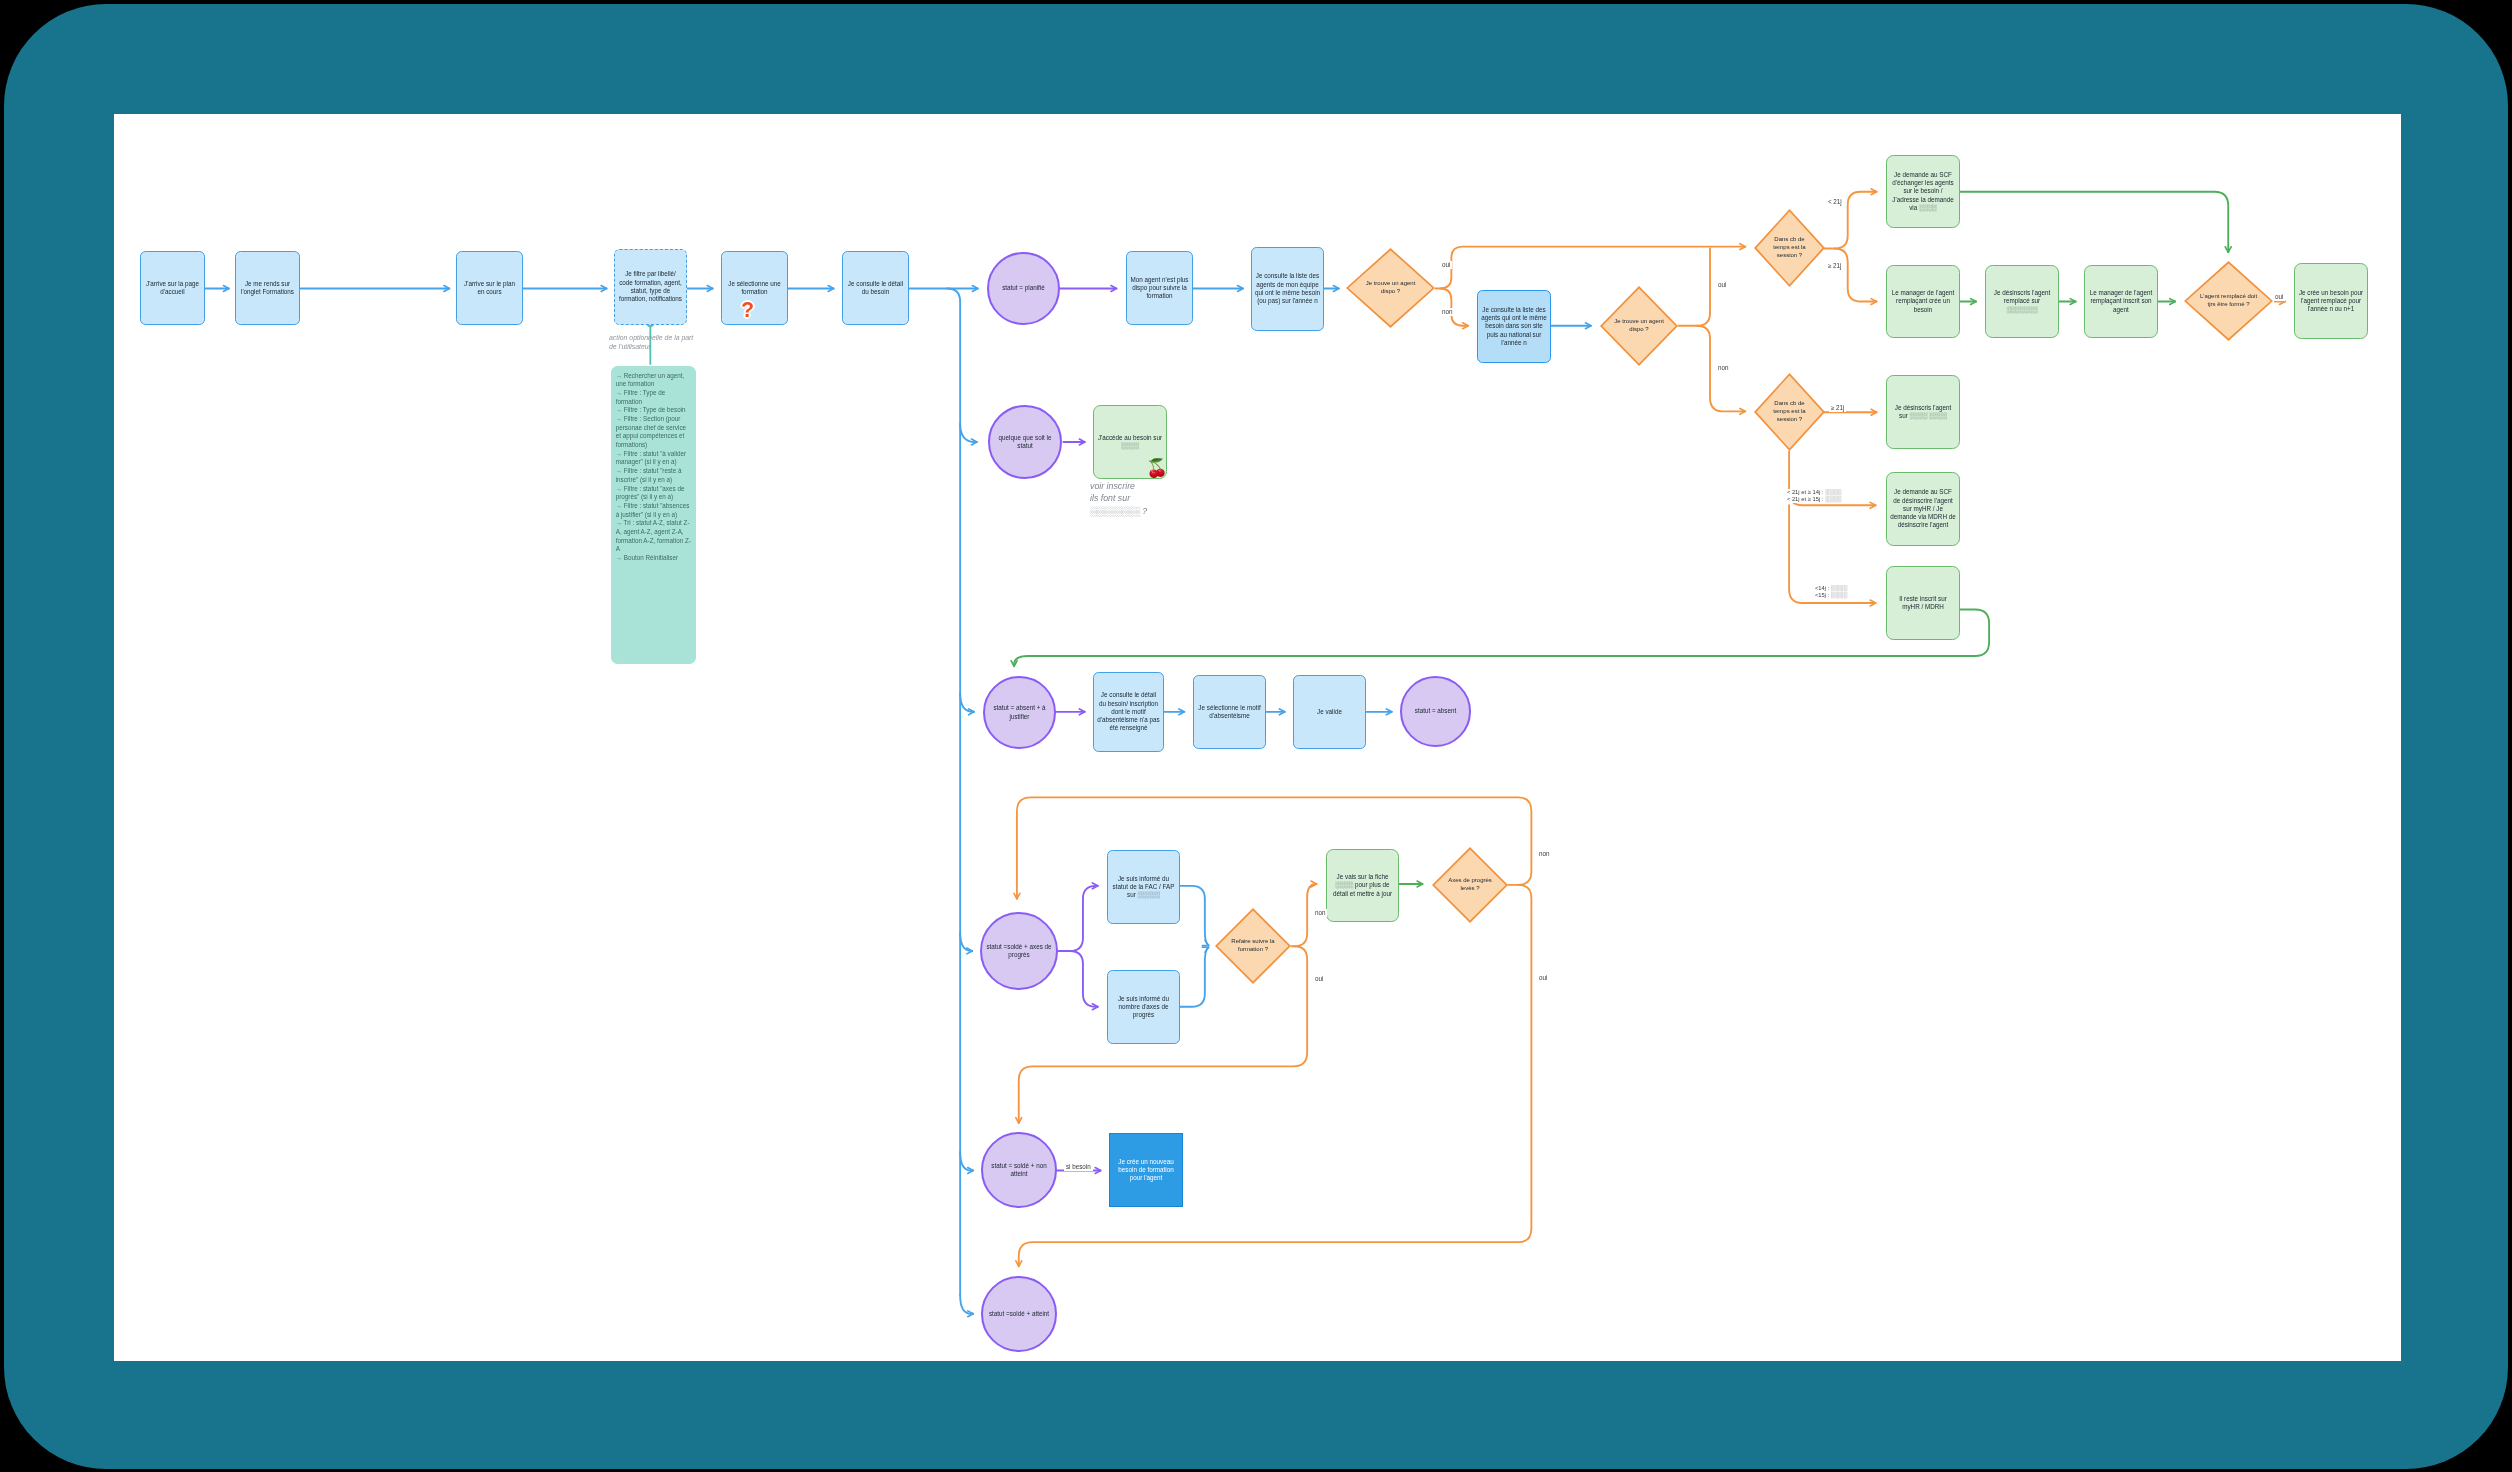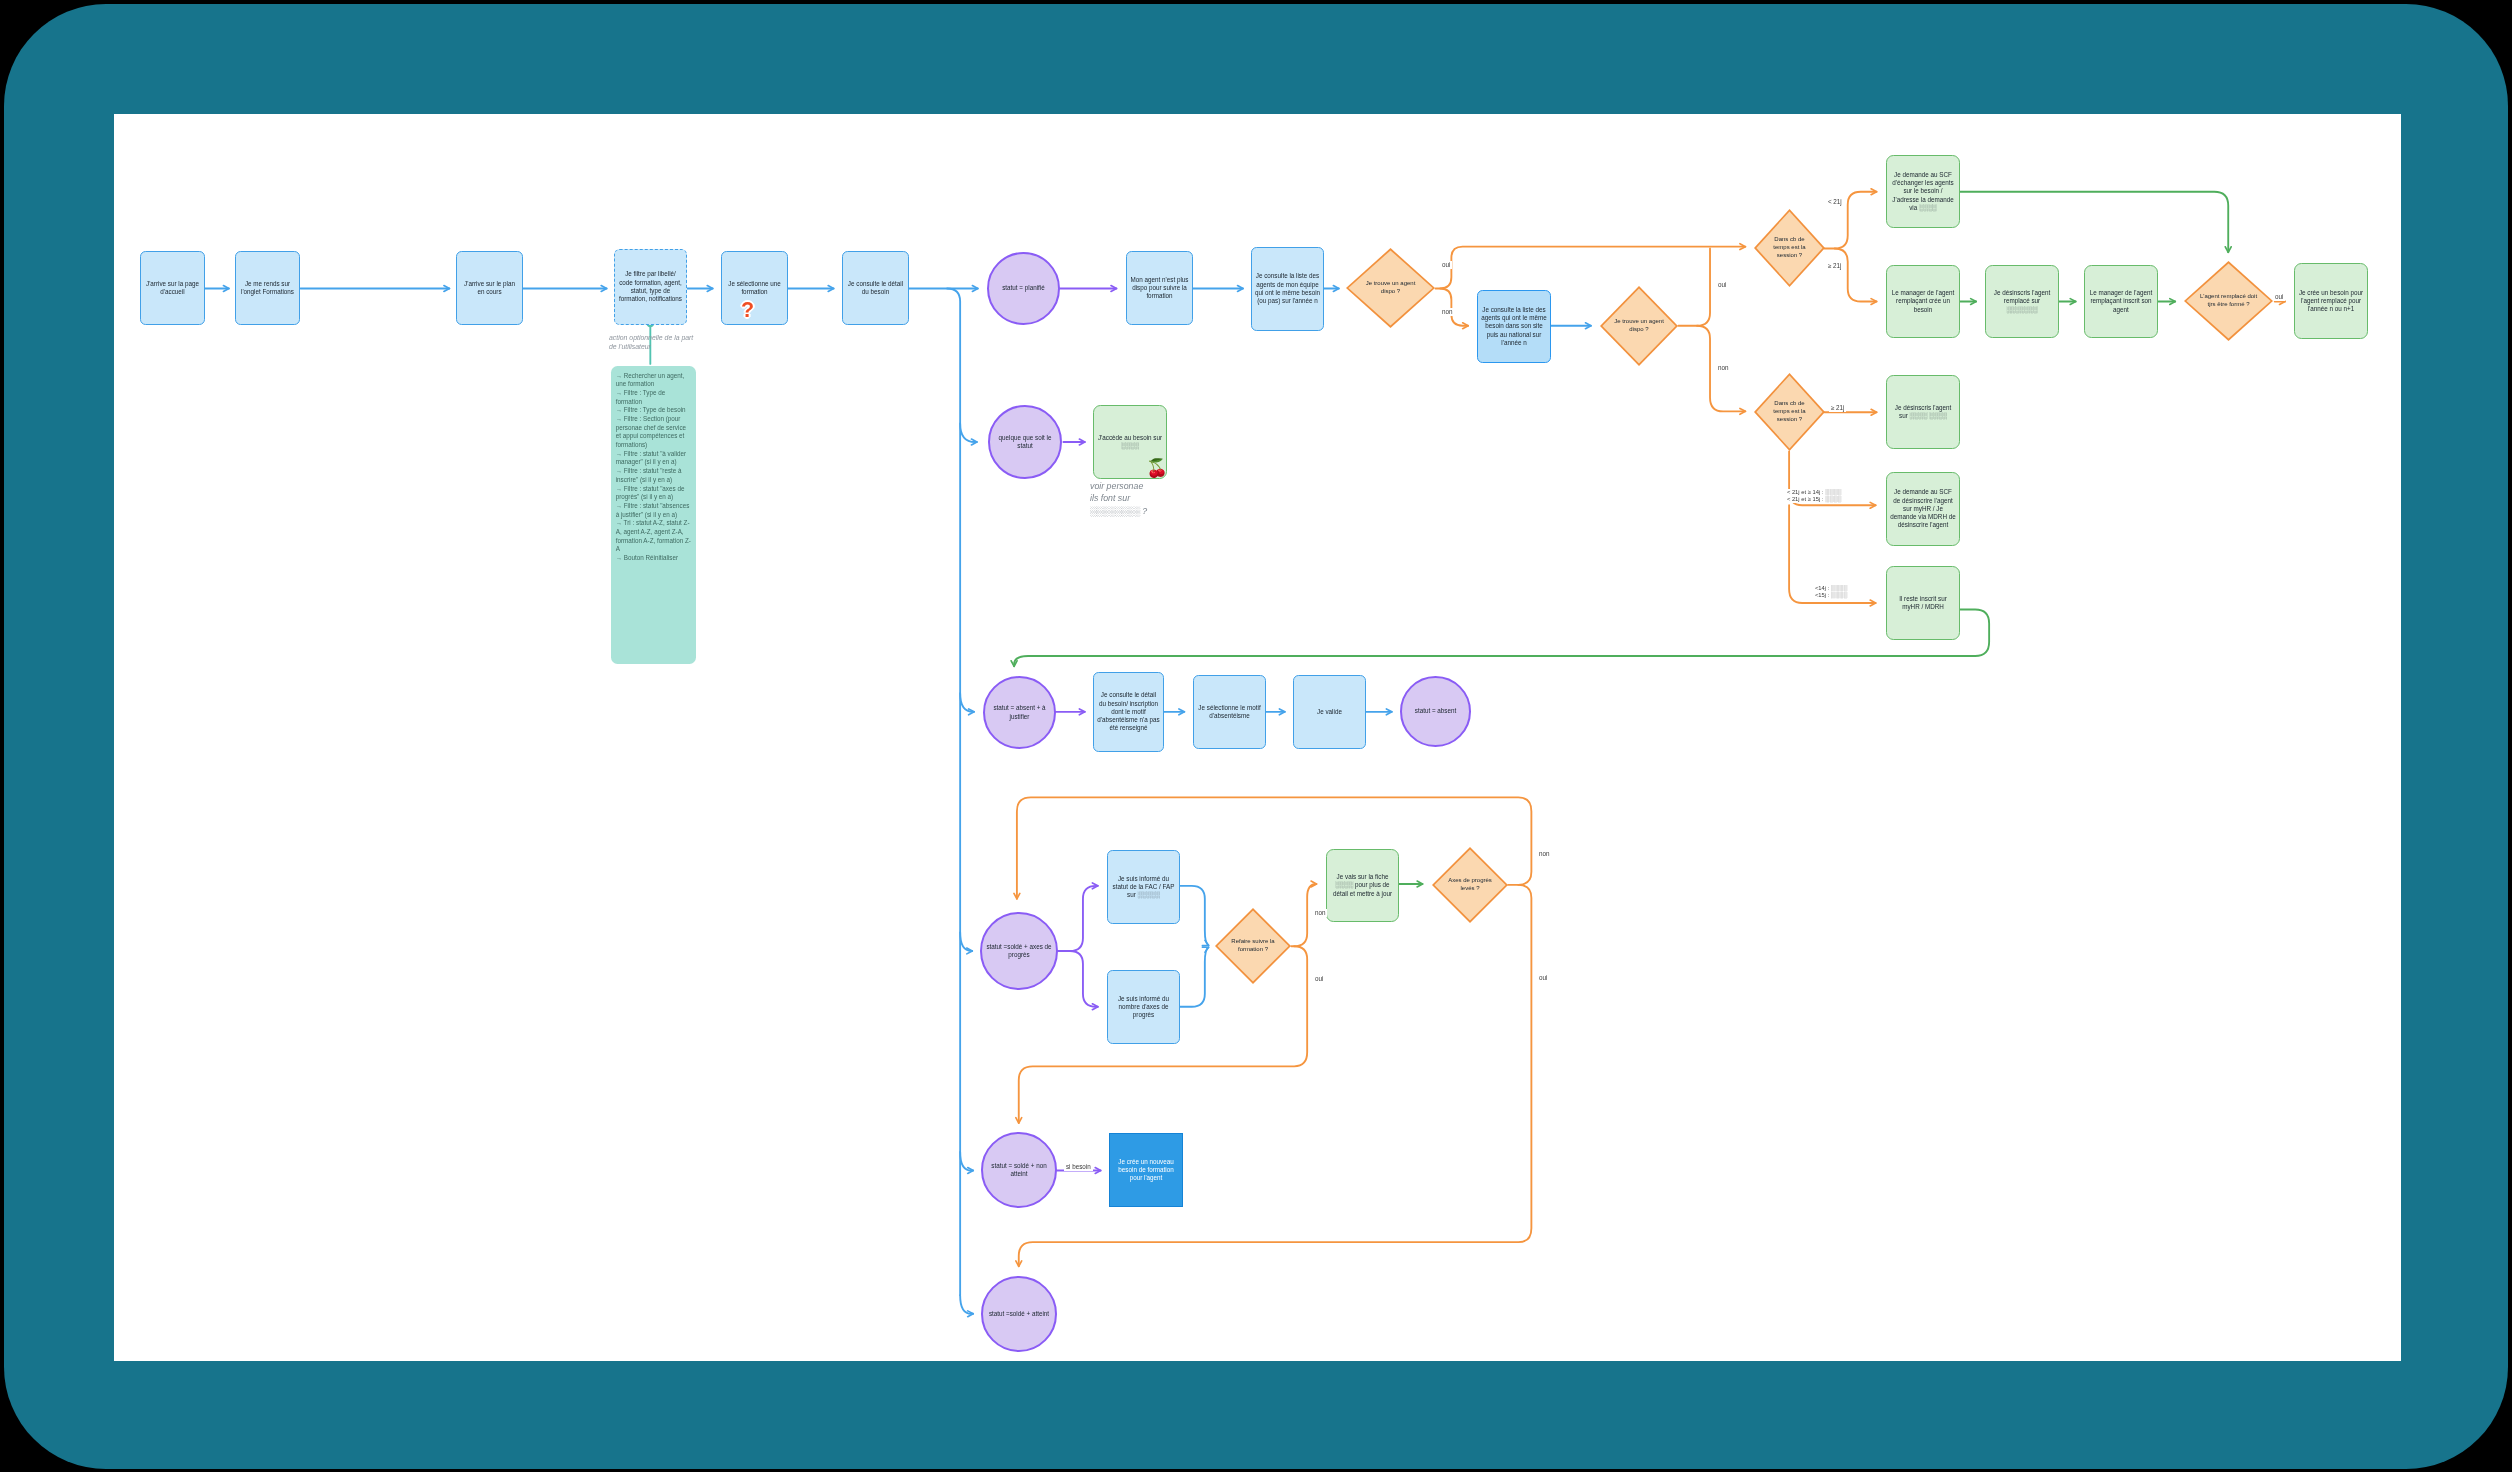--- a/index.html
+++ b/index.html
@@ -199,21 +199,21 @@
     <span>Il reste inscrit sur myHR / MDRH</span>
   </div>
 
 <div class="node circle" style="left:988px;top:405px;width:74px;height:74px">
     <span>quelque que soit le statut</span>
   </div>
 <div class="node gbox" style="left:1093px;top:405px;width:74px;height:74px">
     <span>J'accède au besoin sur ░░░░</span>
   </div>
 <div class="emoji" style="left:1146px;top:458px">🍒</div>
-<div class="freetext" style="left:1090px;top:480px;width:102px">voir personae
+<div class="freetext" style="left:1090px;top:480px;width:102px">voir inscrire
 ils font sur
 ░░░░░░░░ ?</div>
 
 <div class="node circle" style="left:983px;top:676px;width:73px;height:73px">
     <span>statut = absent + à justifier</span>
   </div>
 <div class="node pbox" style="left:1093px;top:672px;width:71px;height:80px">
     <span>Je consulte le détail du besoin/ inscription dont le motif d'absentéisme n'a pas été renseigné</span>
   </div>
 <div class="node pbox" style="left:1193px;top:675px;width:73px;height:74px">

